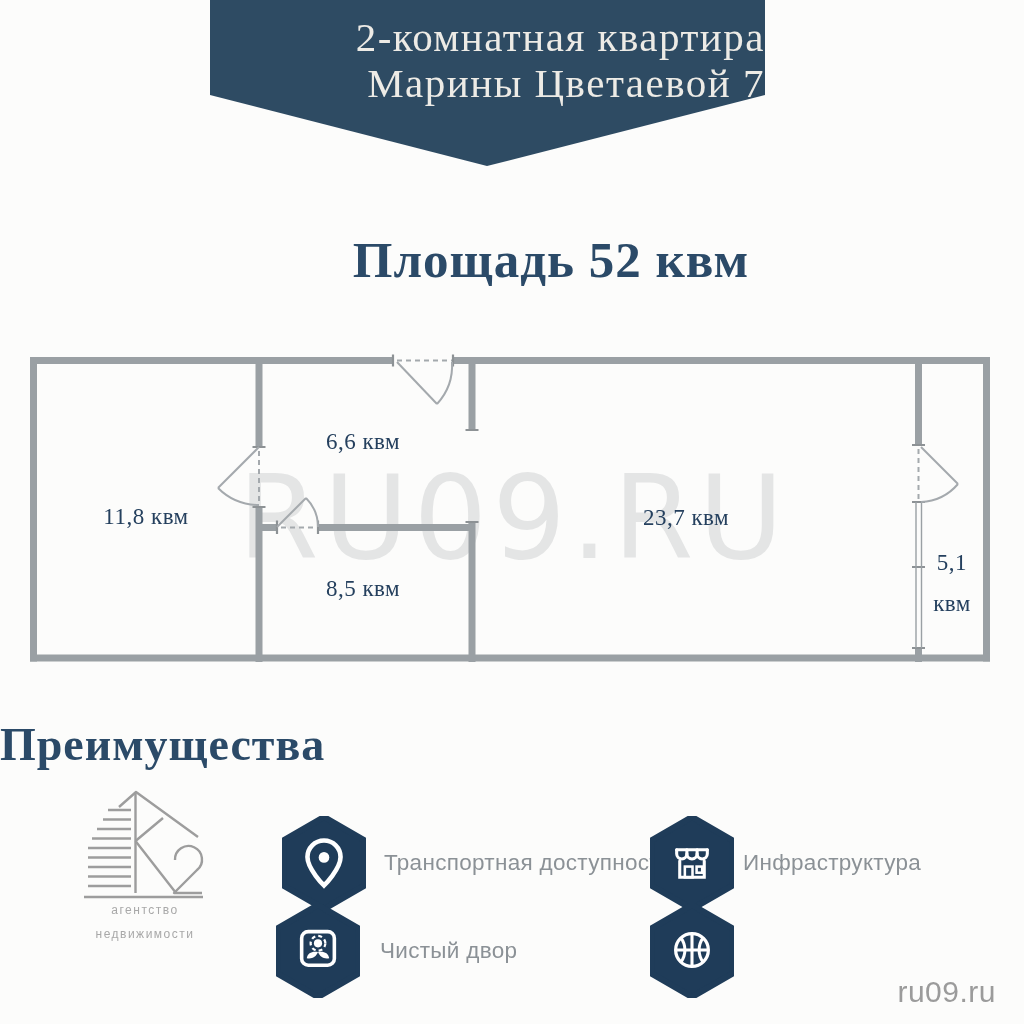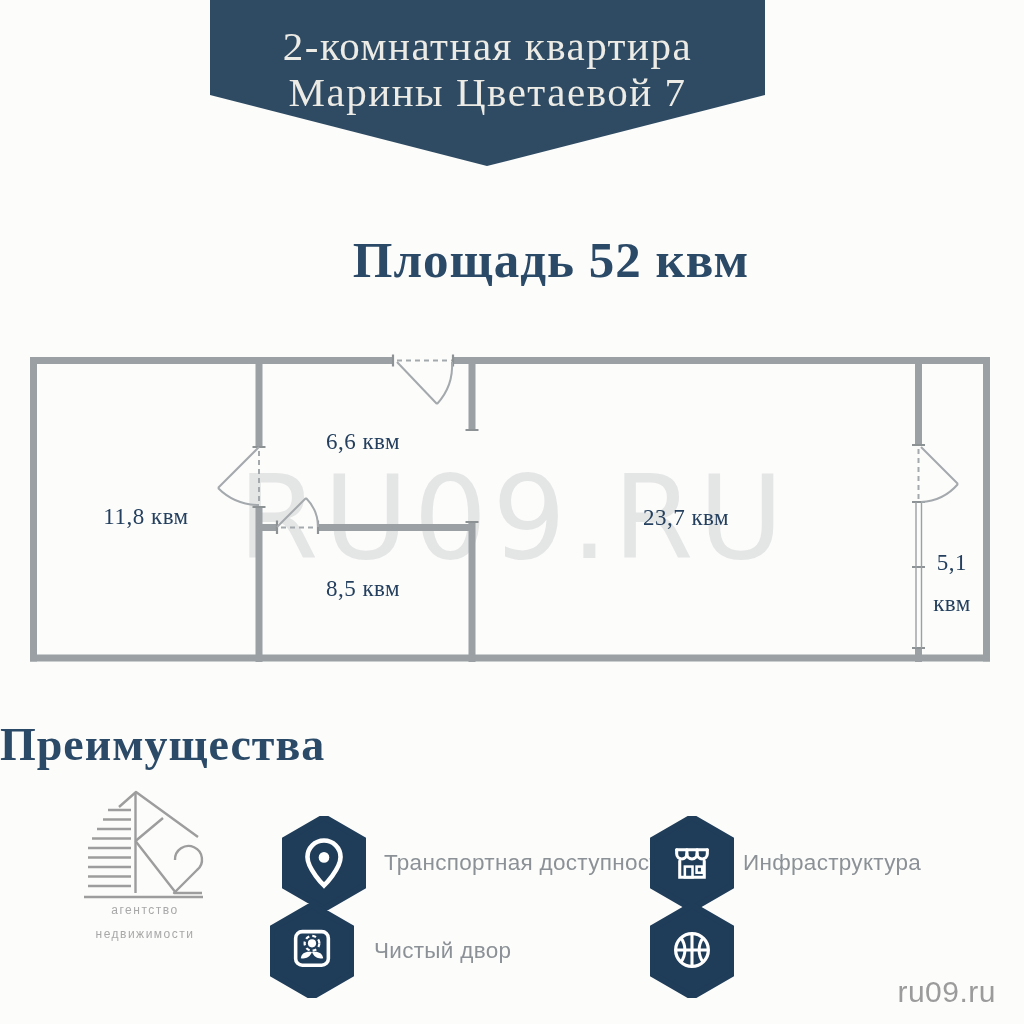--- a/index.html
+++ b/index.html
@@ -6,24 +6,23 @@
   .flyer{
     position:relative;width:1024px;height:1024px;overflow:hidden;
     background:#fcfcfb;
     font-family:"Liberation Sans","DejaVu Sans",sans-serif;
   }
   .serif{font-family:"Liberation Serif","DejaVu Serif",serif;}
 
   
   .banner-svg{position:absolute;left:0;top:0;width:1024px;height:170px;}
   .banner-line{
-    position:absolute;left:210px;width:555px;text-align:center;
+    position:absolute;left:210px;width:555px;text-align:right;
     color:#edebe6;font-size:41px;letter-spacing:1.5px;
     font-family:"Liberation Serif","DejaVu Serif",serif;
-    margin-top:9px;
   }
   .banner-line1{top:13px;}
   .banner-line2{top:59px;}
 
   
   .area-title{
     position:absolute;left:0;top:231px;width:1024px;text-align:center;
     color:#2b4a68;font-size:51px;font-weight:600;letter-spacing:1px;
     font-family:"Liberation Serif","DejaVu Serif",serif;
     padding-left:39px;
@@ -57,21 +56,21 @@
   }
   .agency-line1{top:903px;}
   .agency-line2{top:927px;}
 
   
   .adv-item{position:absolute;display:flex;align-items:center;gap:18px;}
   .adv-item .hex{width:84px;height:94px;flex:0 0 auto;}
   .adv-label{color:#8b9196;font-size:22.5px;letter-spacing:0.3px;font-weight:500;white-space:nowrap;}
   .adv-1{left:282px;top:816px;}
   .adv-2{left:650px;top:816px;gap:9px;}
-  .adv-3{left:270px;top:904px;gap:20px;}
+  .adv-3{left:276px;top:904px;gap:20px;}
   .adv-4{left:650px;top:904px;}
 
   
   .footer-site{
     position:absolute;right:28px;top:975px;
     color:#9b9b9b;font-size:30px;letter-spacing:0.5px;
   }
 </style>
 </head>
 <body>

